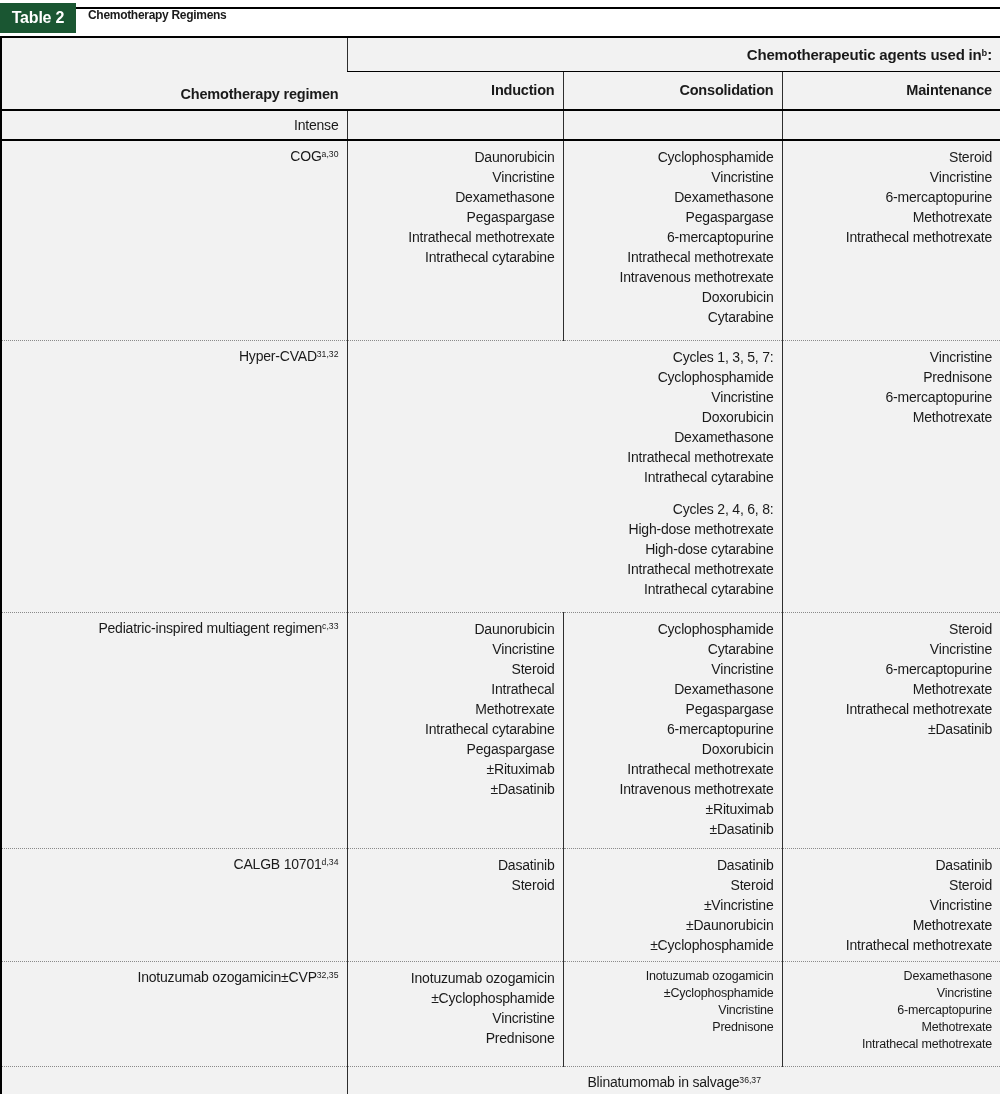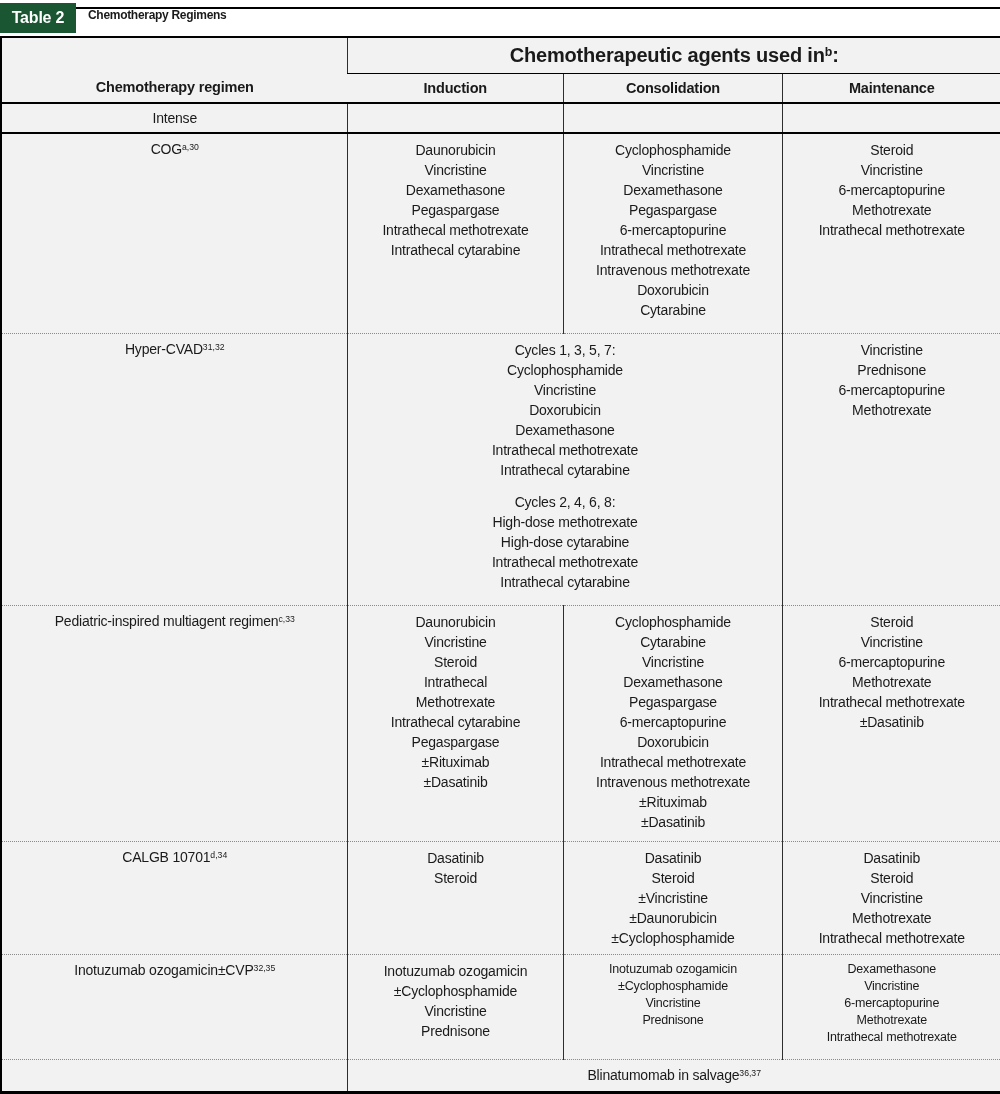--- a/index.html
+++ b/index.html
@@ -26,34 +26,34 @@
     display:flex;align-items:center;justify-content:center;letter-spacing:-0.2px;
   }
   .table-title{position:absolute;left:88px;top:8px;margin:0;font-size:12px;font-weight:bold;letter-spacing:-0.3px;}
   
   table.chemo-table{
     width:1000px;border-collapse:collapse;table-layout:fixed;
     border:2px solid var(--border-dark);border-bottom-width:3px;
     font-size:14px;
   }
   .chemo-table th,.chemo-table td{
-    background:var(--cell-bg);vertical-align:top;text-align:center;
+    background:var(--cell-bg);vertical-align:top;text-align:right;
     padding:6px 8px 6px 9px;font-weight:normal;
     border-left:1px solid var(--grid-line);
   }
   .chemo-table th:first-child,.chemo-table td:first-child{border-left:none;}
   
   tr.header-row-1{height:34px;}
-  tr.header-row-2{height:29px;}
+  tr.header-row-2{height:39px;}
   th.regimen-header{
     vertical-align:bottom;font-weight:bold;font-size:14.5px;
     border-bottom:2px solid var(--border-dark);padding-bottom:7px;
   }
   th.agents-header{
-    text-align:center;vertical-align:middle;font-weight:bold;font-size:20px;
+    text-align:right;vertical-align:middle;font-weight:bold;font-size:15px;
     border-bottom:1px solid var(--border-dark);
     margin-left:32px;
   }
   th.phase-header{
     vertical-align:middle;font-weight:bold;font-size:14.5px;
     border-bottom:2px solid var(--border-dark);
   }
   
   tr.section-row{height:25px;}
   tr.section-row td{vertical-align:middle;border-bottom:2px solid var(--border-dark);}

